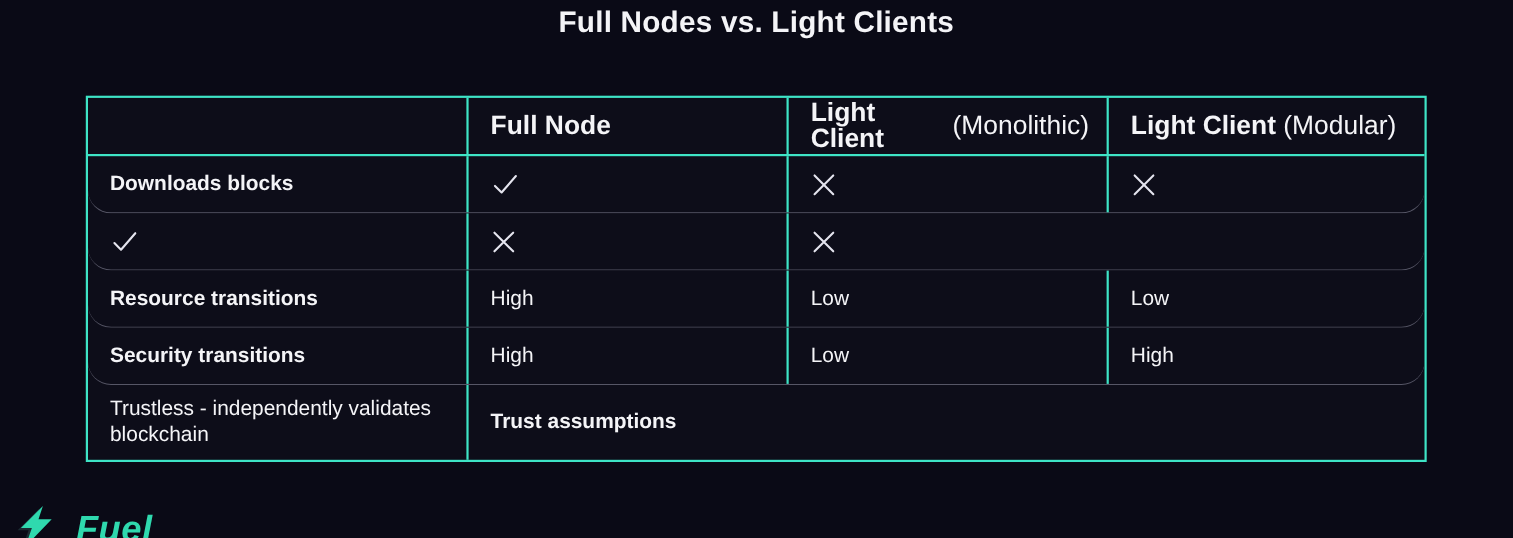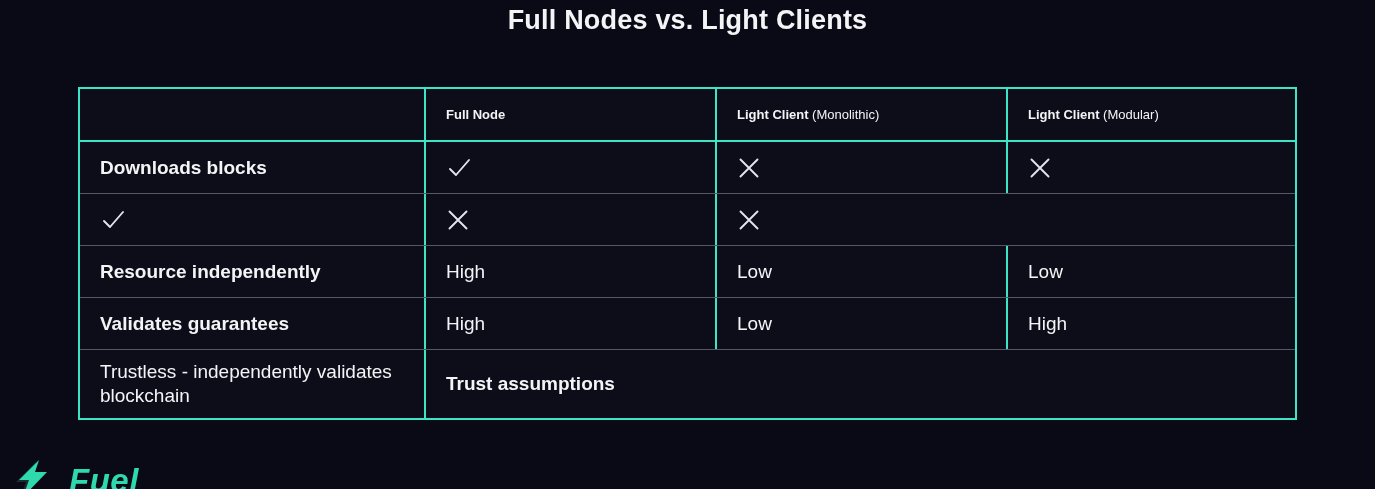--- a/index.html
+++ b/index.html
@@ -47,38 +47,39 @@
     border-bottom: 2px solid var(--teal);
     display: grid;
     grid-template-columns: 344px 291px 291px 1fr;
   }
   .trow {
     height: 52px;
     flex: 0 0 52px;
     border-bottom: 1px solid var(--divider);
     display: grid;
     grid-template-columns: 344px 291px 291px 1fr;
+    border-radius: 21px;
   }
   .trow:last-child {
     flex: 1 1 auto;
     height: auto;
     border-bottom: none;
   }
   .cell {
     display: flex;
     align-items: center;
     padding-left: 20px;
     padding-right: 16px;
     font-size: 19px;
     line-height: 24px;
     overflow: hidden;
   }
   .cell + .cell { border-left: 2px solid var(--teal); }
   .label-cell { font-weight: 700; }
-  .hcell { font-size: 13px; }
+  .hcell { font-size: 24px; }
   .hbold { font-weight: 700; }
   .hnormal { font-weight: 400; white-space: pre; }
   .mark-svg { display: block; }
   .fuel-logo {
     position: absolute;
     left: 13px;
     top: 458px;
     display: flex;
     align-items: flex-start;
     gap: 14px;
@@ -144,26 +145,26 @@
           <svg class="mark-svg" width="24" height="24" viewBox="0 0 24 24">
             <path d="M3.5 3.5 L20.5 20.5 M20.5 3.5 L3.5 20.5" fill="none" stroke="#e4e4ee" stroke-width="1.9" stroke-linecap="round"></path>
           </svg>
         </div>
         <div class="cell value-cell">
           <svg class="mark-svg" width="24" height="24" viewBox="0 0 24 24">
             <path d="M3.5 3.5 L20.5 20.5 M20.5 3.5 L3.5 20.5" fill="none" stroke="#e4e4ee" stroke-width="1.9" stroke-linecap="round"></path>
           </svg>
         </div>
       </div><div class="trow">
-        <div class="cell label-cell">Resource independently</div>
+        <div class="cell label-cell">Resource transitions</div>
         <div class="cell value-cell">High</div>
         <div class="cell value-cell">Low</div>
         <div class="cell value-cell">Low</div>
       </div><div class="trow">
-        <div class="cell label-cell">Validates guarantees</div>
+        <div class="cell label-cell">Security transitions</div>
         <div class="cell value-cell">High</div>
         <div class="cell value-cell">Low</div>
         <div class="cell value-cell">High</div>
       </div><div class="trow">
         <div class="cell value-cell">Trustless - independently validates blockchain</div>
         <div class="cell label-cell">Trust assumptions</div>
       </div></div>
 </div>
 
 <div class="fuel-logo">

